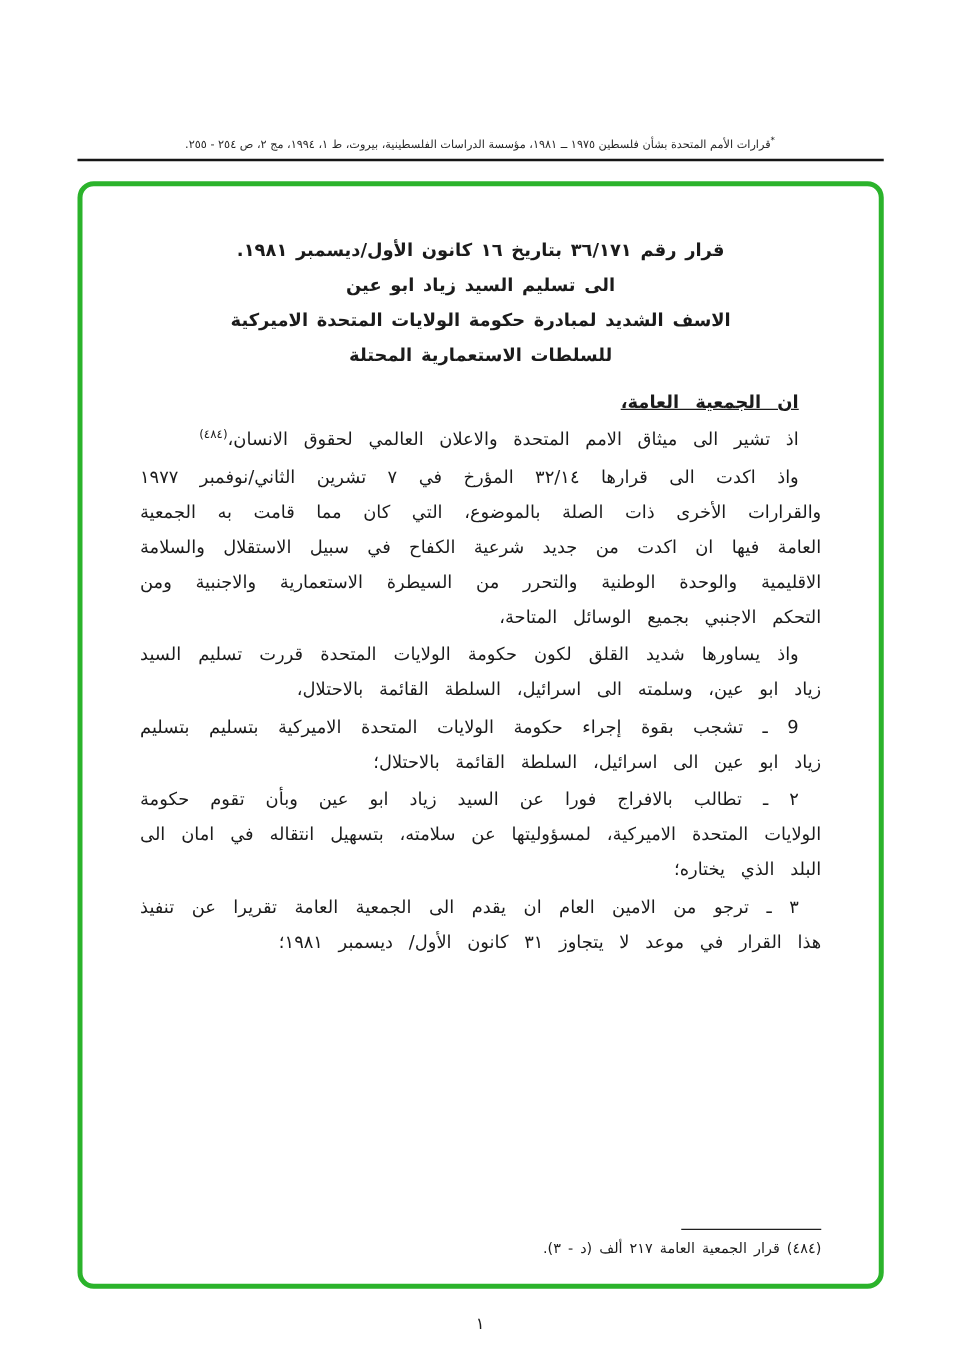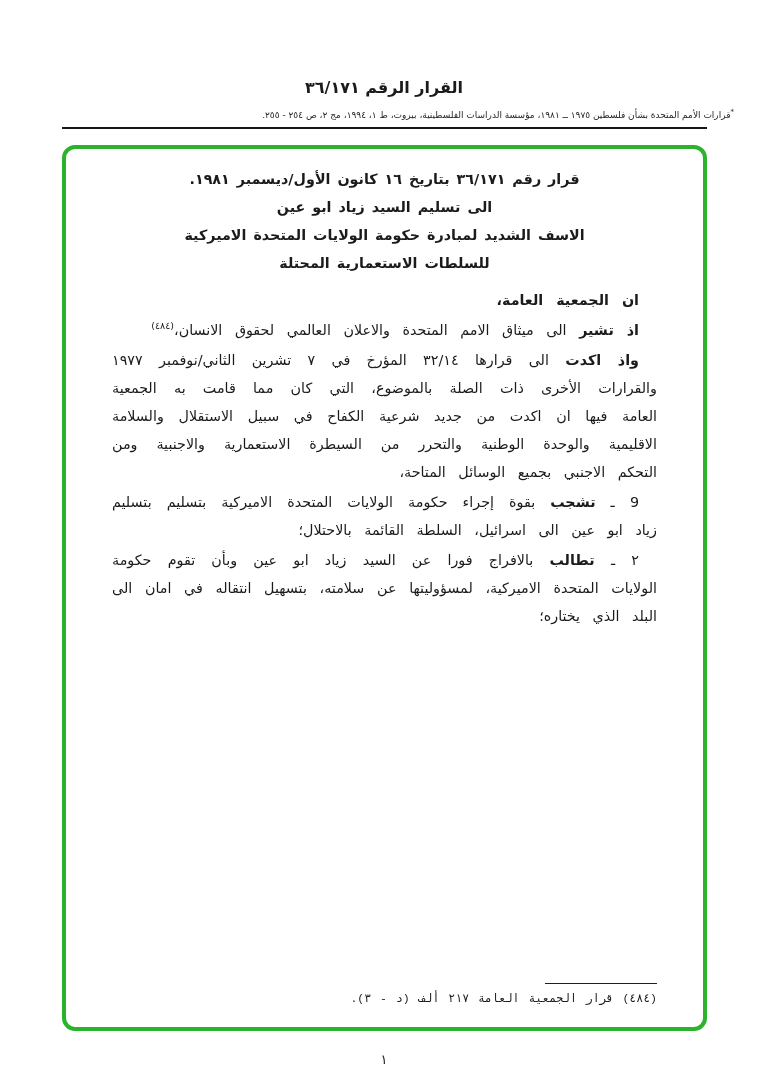--- a/index.html
+++ b/index.html
@@ -13,63 +13,62 @@
   }
   .page { position:absolute; inset:0; }
 
   .doc-title {
     position:absolute; top:78px; left:0; width:768px;
     text-align:center; direction:rtl;
     font-size:16px; font-weight:bold; letter-spacing:.2px;
   }
   .source-line {
     position:absolute; top:108px; left:34px; width:700px;
-    direction:rtl;
+    text-align:center; direction:rtl;
     font-size:9px; color:#262626;
   }
   .src-mark { font-size:7px; vertical-align:super; }
   .top-rule {
     position:absolute; top:127px; left:62px; width:645px;
     border-top:2px solid var(--rule-black,#161616);
   }
 
   .green-box {
     position:absolute; top:145px; left:62px; width:645px; height:886px;
     border:4px solid var(--frame-green,#2bb32b);
     border-radius:13px;
     direction:rtl;
-    padding:16px 46px 0 46px;
+    padding:38px 46px 0 46px;
   }
   .res-heading {
     text-align:center; font-weight:bold;
     font-size:14.3px; line-height:28px; word-spacing:2px;
     margin-bottom:9px;
   }
   .body-text { font-size:14.3px; line-height:28px; word-spacing:8px; }
-  .opening { font-weight:bold; text-indent:18px; margin-bottom:2px; }
+  .opening { font-weight:bold; text-indent:18px; margin-bottom:2px;text-decoration:underline; }
   .para { text-align:justify; text-indent:18px; margin-bottom:2px; }
-  .para .lead { font-weight:bold; }
+  .para .lead { font-weight:normal; }
   .pnum { font-weight:normal; }
   .fn-ref { font-size:9.5px; line-height:0; }
 
   .footnote { position:absolute; bottom:22px; right:46px; left:46px; direction:rtl; }
   .footnote-rule { width:112px; border-top:1.5px solid #1f1f1f; margin-bottom:7px; }
-  .footnote-text { font-size:11.5px; text-align:right; word-spacing:2px;font-family:Liberation Mono, monospace; }
+  .footnote-text { font-size:11.5px; text-align:right; word-spacing:2px; }
 
   .page-number {
     position:absolute; top:1052px; left:0; width:768px;
     text-align:center; font-size:13px;
   }
 </style>
 </head>
 <body>
 
 <div class="page">
 
-  <div class="doc-title">القرار الرقم ٣٦/١٧١</div>
 
   <div class="source-line"><span class="src-mark">*</span><span>قرارات الأمم المتحدة بشأن فلسطين ١٩٧٥ ــ ١٩٨١، مؤسسة الدراسات الفلسطينية، بيروت، ط ١، ١٩٩٤، مج ٢، ص ٢٥٤ - ٢٥٥.</span></div>
 
   <div class="top-rule"></div>
 
   <div class="green-box">
 
     <div class="res-heading">
       <div>قرار رقم ٣٦/١٧١ بتاريخ ١٦ كانون الأول/ديسمبر ١٩٨١.</div>
       <div>الى تسليم السيد زياد ابو عين</div>
@@ -79,25 +78,27 @@
 
     <div class="body-text">
       <p class="opening">ان الجمعية العامة،</p>
 
       <p class="para"><span class="lead">اذ تشير</span><span> الى ميثاق الامم المتحدة والاعلان العالمي لحقوق الانسان،</span><sup class="fn-ref">(٤٨٤)</sup></p>
 
       <p class="para"><span class="lead">واذ اكدت</span><span> الى قرارها ٣٢/١٤ المؤرخ في ٧ تشرين الثاني/نوفمبر ١٩٧٧ والقرارات الأخرى ذات الصلة بالموضوع، التي كان مما قامت به الجمعية العامة فيها ان اكدت من جديد شرعية الكفاح في سبيل الاستقلال والسلامة الاقليمية والوحدة الوطنية والتحرر من السيطرة الاستعمارية والاجنبية ومن التحكم الاجنبي بجميع الوسائل المتاحة،</span></p>
 
 
 
+      <p class="para"><span class="lead">واذ يساورها شديد القلق</span><span> لكون حكومة الولايات المتحدة قررت تسليم السيد زياد ابو عين، وسلمته الى اسرائيل، السلطة القائمة بالاحتلال،</span></p>
 
       <p class="para"><span class="pnum">9 ـ </span><span class="lead">تشجب</span><span> بقوة إجراء حكومة الولايات المتحدة الاميركية بتسليم بتسليم زياد ابو عين الى اسرائيل، السلطة القائمة بالاحتلال؛</span></p>
 
       <p class="para"><span class="pnum">٢ ـ </span><span class="lead">تطالب</span><span> بالافراج فورا عن السيد زياد ابو عين وبأن تقوم حكومة الولايات المتحدة الاميركية، لمسؤوليتها عن سلامته، بتسهيل انتقاله في امان الى البلد الذي يختاره؛</span></p>
 
+      <p class="para"><span class="pnum">٣ ـ </span><span class="lead">ترجو</span><span> من الامين العام ان يقدم الى الجمعية العامة تقريرا عن تنفيذ هذا القرار في موعد لا يتجاوز ٣١ كانون الأول/ ديسمبر ١٩٨١؛</span></p>
     </div>
 
     <div class="footnote">
       <div class="footnote-rule"></div>
       <div class="footnote-text"><span>(٤٨٤)</span> <span>قرار الجمعية العامة ٢١٧ ألف (د - ٣).</span></div>
     </div>
 
   </div>
 
   <div class="page-number">١</div>

